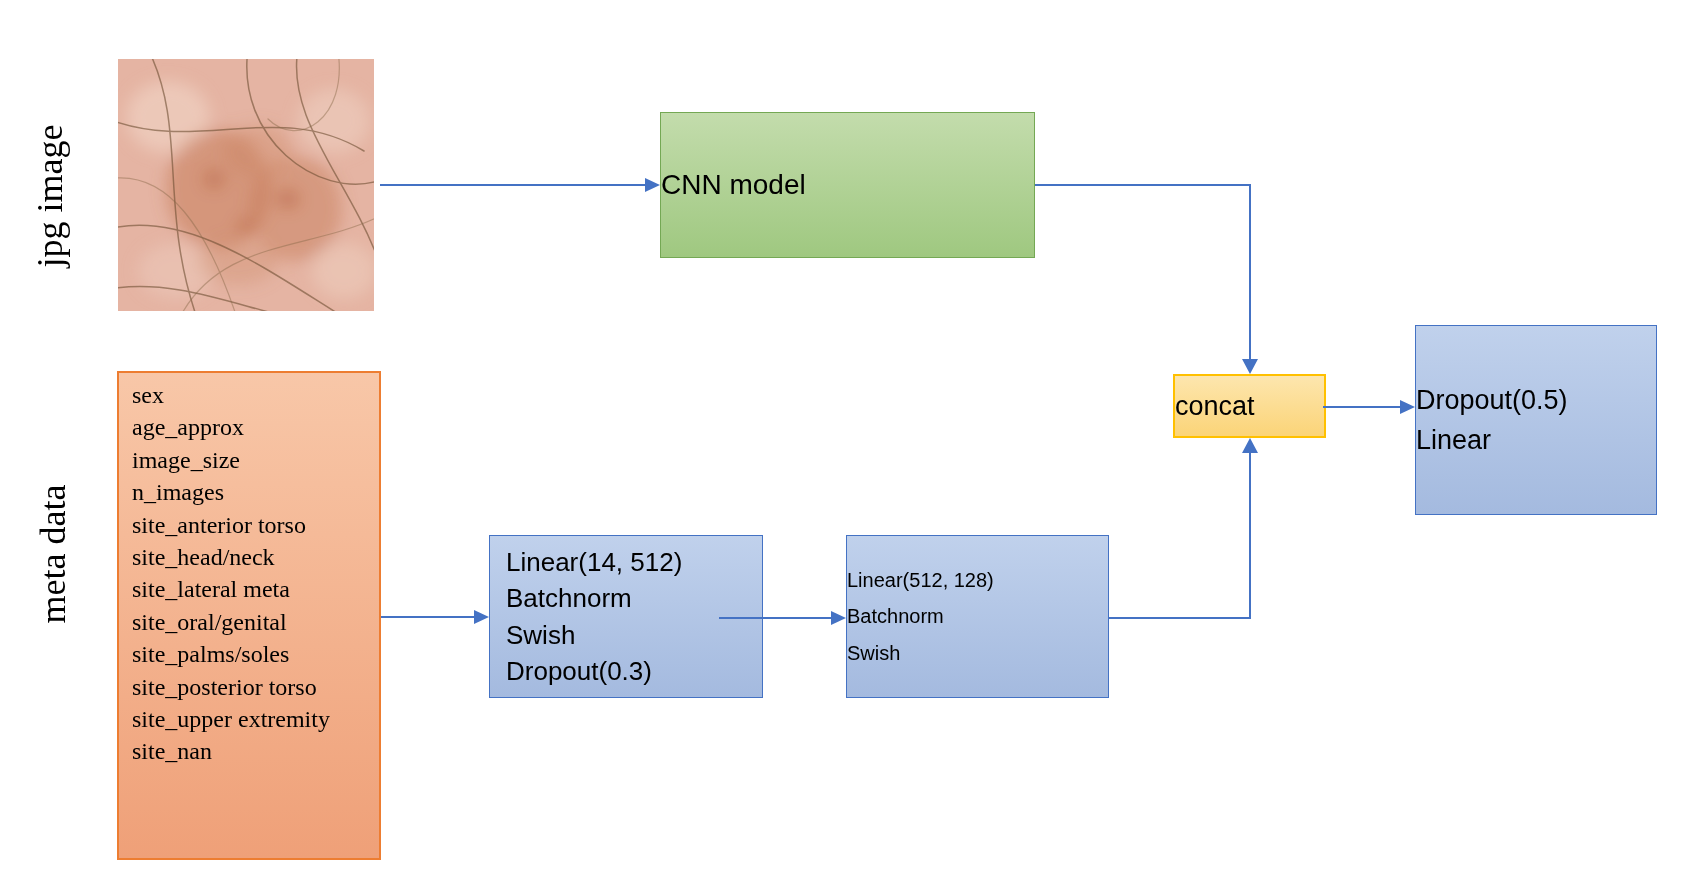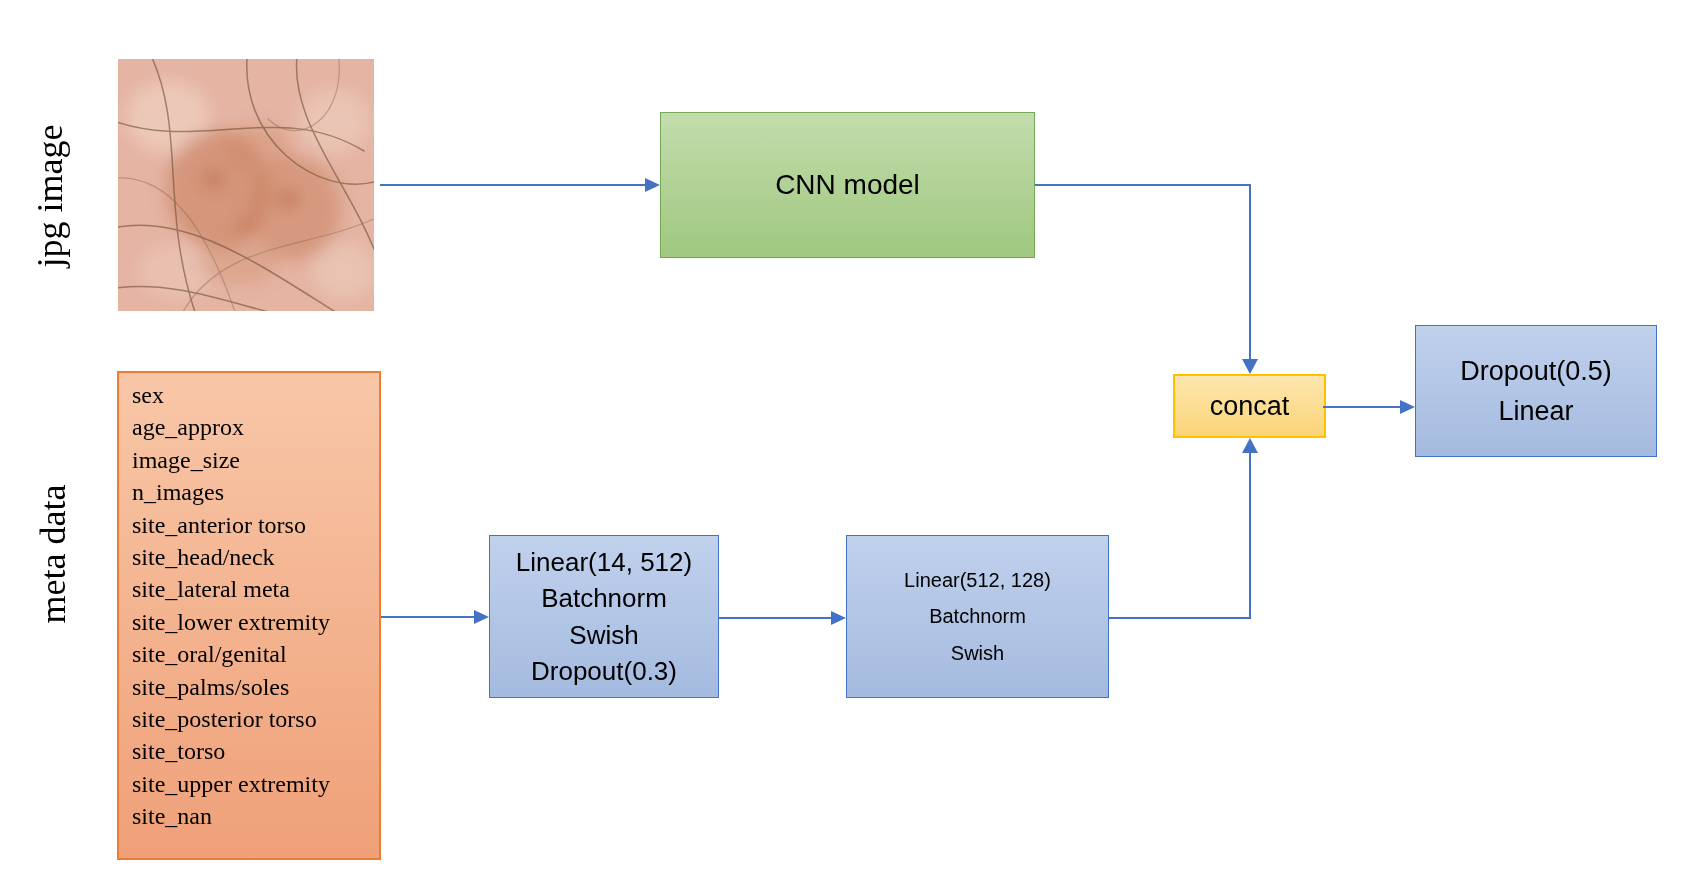--- a/index.html
+++ b/index.html
@@ -10,31 +10,31 @@
   .vlabel{position:absolute;width:260px;height:48px;line-height:48px;text-align:center;
           font-family:"Liberation Serif",serif;font-size:36px;color:#000;
           transform:rotate(-90deg);white-space:nowrap;}
   .vlabel.jpg{left:-80px;top:172px;}
   .vlabel.meta{left:-77px;top:530px;}
 
   
   .skin{position:absolute;left:118px;top:59px;width:256px;height:252px;}
 
   
-  .node{position:absolute;display:flex;flex-direction:column;align-items:center;
+  .node{position:absolute;display:flex;flex-direction:column;align-items:flex-start;
         justify-content:center;text-align:center;box-sizing:border-box;}
   .node .ln{display:block;}
 
   .cnn{left:660px;top:112px;width:375px;height:146px;font-size:28px;
        background:linear-gradient(#c3dcac,#9fc880);border:1.5px solid #74a854;}
 
   .bluebox{background:linear-gradient(#c0d1ec,#a4badf);border:1.5px solid #4472c4;}
-  .mlp1{left:489px;top:535px;width:230px;height:163px;font-size:26px;line-height:36.5px;}
+  .mlp1{left:489px;top:535px;width:274px;height:163px;font-size:26px;line-height:36.5px;padding-left:16px;}
   .mlp2{left:846px;top:535px;width:263px;height:163px;font-size:20px;line-height:36.5px;}
-  .head{left:1415px;top:325px;width:242px;height:132px;font-size:27px;line-height:40px;}
+  .head{left:1415px;top:325px;width:242px;height:190px;font-size:27px;line-height:40px;}
 
   .concat{left:1173px;top:374px;width:153px;height:64px;font-size:27px;
           background:linear-gradient(#fde6ae,#fbd478);border:2px solid #ffc000;}
 
   
   .metabox{position:absolute;left:117px;top:371px;width:264px;height:489px;box-sizing:border-box;
            background:linear-gradient(#f8c7a8,#efa078);border:2px solid #ed7d31;
            padding:6px 0 0 13px;font-family:"Liberation Serif",serif;
            font-size:24px;line-height:32.4px;white-space:nowrap;}
 
@@ -84,25 +84,23 @@
   </svg>
 
   <div class="metabox">
     <div class="ln">sex</div>
     <div class="ln">age_approx</div>
     <div class="ln">image_size</div>
     <div class="ln">n_images</div>
     <div class="ln">site_anterior torso</div>
     <div class="ln">site_head/neck</div>
     <div class="ln">site_lateral meta</div>
-    <div class="ln">site_lower extremity</div>
     <div class="ln">site_oral/genital</div>
     <div class="ln">site_palms/soles</div>
     <div class="ln">site_posterior torso</div>
-    <div class="ln">site_torso</div>
     <div class="ln">site_upper extremity</div>
     <div class="ln">site_nan</div>
   </div>
 
   <div class="node cnn">
     <span class="ln">CNN model</span>
   </div>
 
   <div class="node bluebox mlp1">
     <span class="ln">Linear(14, 512)</span>

